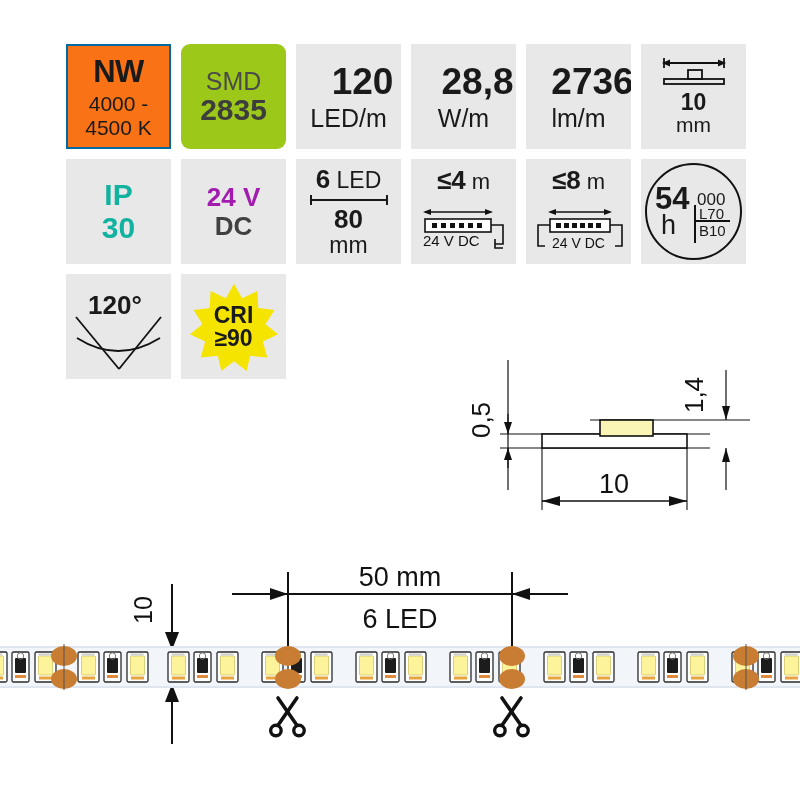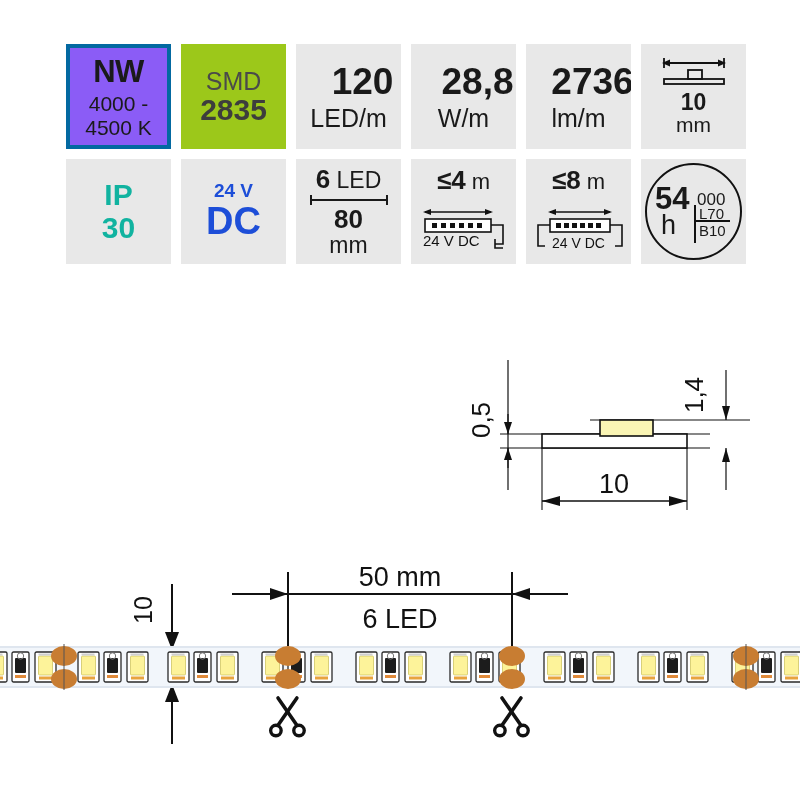--- a/index.html
+++ b/index.html
@@ -33,25 +33,26 @@
     box-sizing: border-box;
     position: relative;
     display: flex;
     flex-direction: column;
     align-items: center;
     justify-content: center;
     color: #1a1a1a;
     overflow: hidden;
   }
   .icon-box.white {
-    background: #8b5cf6;
-    border: 4px solid #0369a1;
+    background: #f97316;
+    border: 2px solid #0369a1;
   }
   .icon-box.lime {
     background: #9cc81a;
+    border-radius: 9px;
   }
 
   
   .nw-main { font-size: 31px; font-weight: bold; letter-spacing: -0.5px; }
   .nw-l1 { font-size: 21px; margin-top: 2px; }
   .nw-l2 { font-size: 21px; }
 
   
   .smd-top { font-size: 25px; color: #4a4a4a; line-height: 1.05;}
   .smd-bot { font-size: 30px; font-weight: bold; color: #3d3d3d; line-height: 1.05; text-align: right;}
@@ -62,22 +63,22 @@
 
   
   .w10-svg { display:block; }
   .w10-num { font-size: 23px; font-weight: bold; line-height: 1; margin-top: 3px;}
   .w10-unit { font-size: 21px; line-height: 1.05;}
 
   
   .ip-1 { font-size: 30px; font-weight: bold; color: #11b3a0; line-height: 1.08;}
   .ip-2 { font-size: 30px; font-weight: bold; color: #11b3a0; line-height: 1.08;}
   
-  .v-1 { font-size: 19px; font-weight: bold; color: #1d4ed8; line-height: 1.08;}
-  .v-2 { font-size: 38px; font-weight: bold; color: #1d4ed8; line-height: 1.08; text-align: right;}
+  .v-1 { font-size: 26px; font-weight: bold; color: #a21caf; line-height: 1.08;}
+  .v-2 { font-size: 26px; font-weight: bold; color: #404040; line-height: 1.08; text-align: right;}
 
   
   .cut-top { font-size: 23px; line-height: 1; }
   .cut-top b { font-size: 26px; font-weight: bold; }
   .cut-rule { width: 78px; height: 10px; position: relative; margin: 3px 0 1px 0;}
   .cut-rule::before {
     content:""; position:absolute; left:0; right:0; top:4px; height:2px; background:#1a1a1a;
   }
   .cut-rule::after {
     content:""; position:absolute; left:0; top:0; width:2px; height:10px; background:#1a1a1a;
@@ -254,20 +255,46 @@
         <span class="life-h">h</span>
         <span class="life-bar"></span>
         <span class="life-sep"></span>
         <span class="life-l70">L70</span>
         <span class="life-b10">B10</span>
       </div>
     </div>
 
   </div>
 
+  <div class="icon-row">
+
+    <div class="icon-box">
+      <div class="beam-num">120°</div>
+      <span style="position:absolute;left:5px;top:38px;">
+        <svg width="95" height="62" viewBox="0 0 95 62">
+          <line x1="5" y1="5" x2="48" y2="57" stroke="#111" stroke-width="1.8"></line>
+          <line x1="90" y1="5" x2="48" y2="57" stroke="#111" stroke-width="1.8"></line>
+          <path d="M6 26 Q47 52 89 26" fill="none" stroke="#111" stroke-width="1.8"></path>
+        </svg>
+      </span>
+    </div>
+
+    <div class="icon-box">
+      <div class="cri-wrap">
+        <svg width="90" height="90" viewBox="0 0 100 100" style="position:absolute;left:0;top:0;">
+          <polygon fill="#f5e400" points="50,2 59,18 76,10 77,29 95,31 85,47 99,58 82,66 87,84 68,82 64,99 50,88 36,99 32,82 13,84 18,66 1,58 15,47 5,31 23,29 24,10 41,18"></polygon>
+        </svg>
+        <div class="cri-txt">
+          <div class="cri-1">CRI</div>
+          <div class="cri-2">≥90</div>
+        </div>
+      </div>
+    </div>
+
+  </div>
 </div>
 
 <div id="cross-section">
   <svg width="340" height="175" viewBox="0 0 340 175">
 
     <line x1="48" y1="10" x2="48" y2="140" stroke="#111" stroke-width="1.2"></line>
 
     <text x="30" y="70" font-family="Liberation Sans, sans-serif" font-size="26" fill="#111" transform="rotate(-90 30 70)" text-anchor="middle">0,5</text>
 
     <text x="243" y="45" font-family="Liberation Sans, sans-serif" font-size="26" fill="#111" transform="rotate(-90 243 45)" text-anchor="middle">1,4</text>

